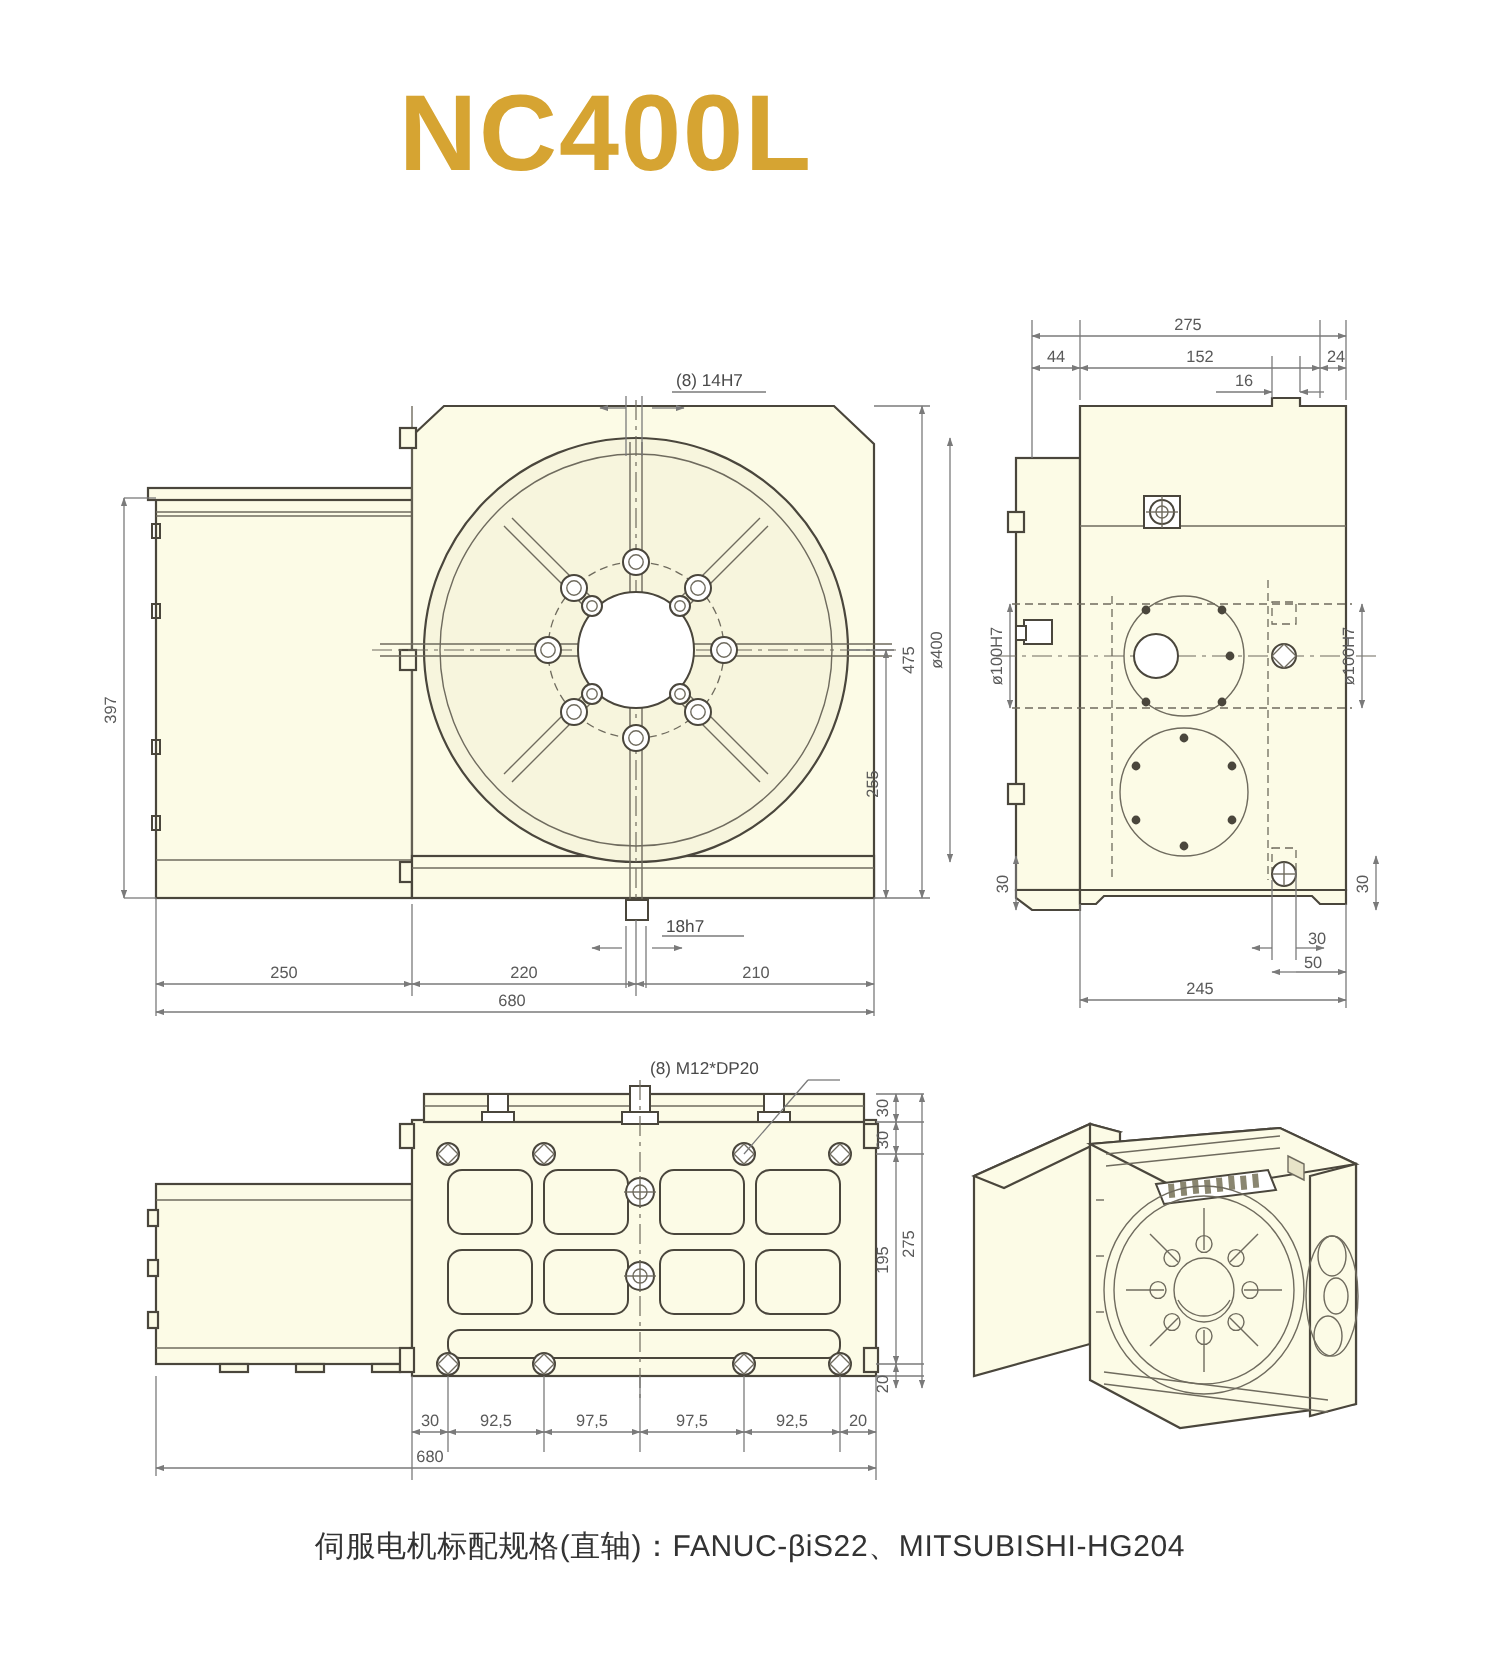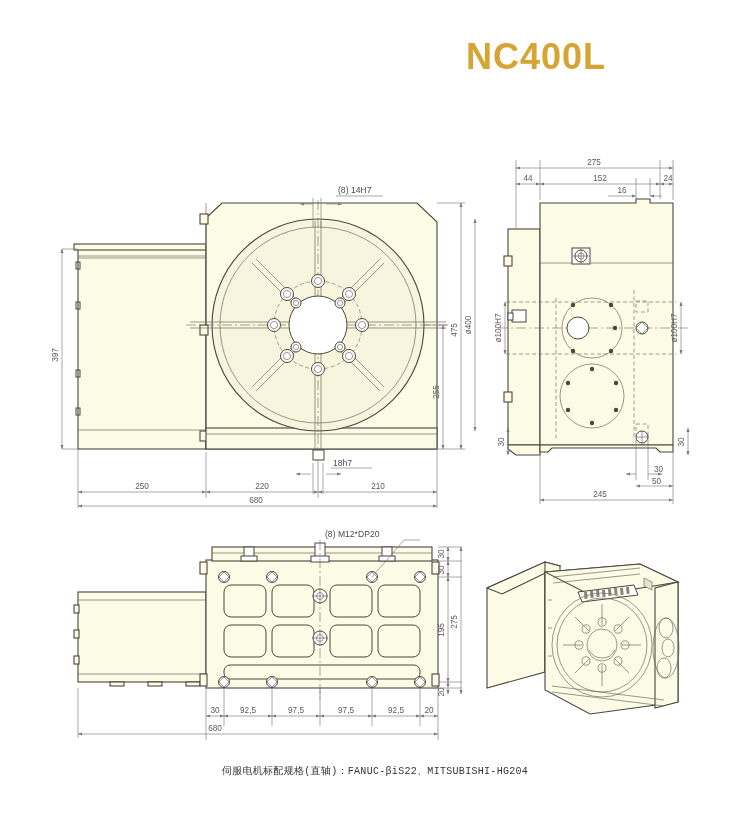--- a/index.html
+++ b/index.html
@@ -3,30 +3,30 @@
 <meta charset="utf-8">
 <style>
   html,body{margin:0;padding:0;background:#ffffff;}
   body{
     width:750px;height:836px;position:relative;overflow:hidden;
     font-family:"Liberation Sans","DejaVu Sans",sans-serif;
     color:#333;
   }
 
   .title{
-    position:absolute;left:0;top:36px;width:606px;text-align:right;
-    font-size:36px;font-weight:700;letter-spacing:1px;
+    position:absolute;left:0;top:36px;width:606px;text-align:center;
+    font-size:54px;font-weight:700;letter-spacing:1px;
     color:#d6a432;
     font-family:"Liberation Sans","DejaVu Sans",sans-serif;
   }
 
   .footer{
     position:absolute;left:0;top:764px;width:750px;text-align:center;
-    font-size:10px;color:#333;letter-spacing:.3px;
-    font-family:Liberation Mono, monospace;
+    font-size:15px;color:#333;letter-spacing:.3px;
+    font-family:Liberation Sans, sans-serif;
   }
 
   .canvas{position:absolute;left:0;top:0;width:750px;height:836px;}
   svg{display:block;}
 
   text{font-family:"Liberation Sans","DejaVu Sans",sans-serif;}
 </style>
 </head>
 <body>
 

